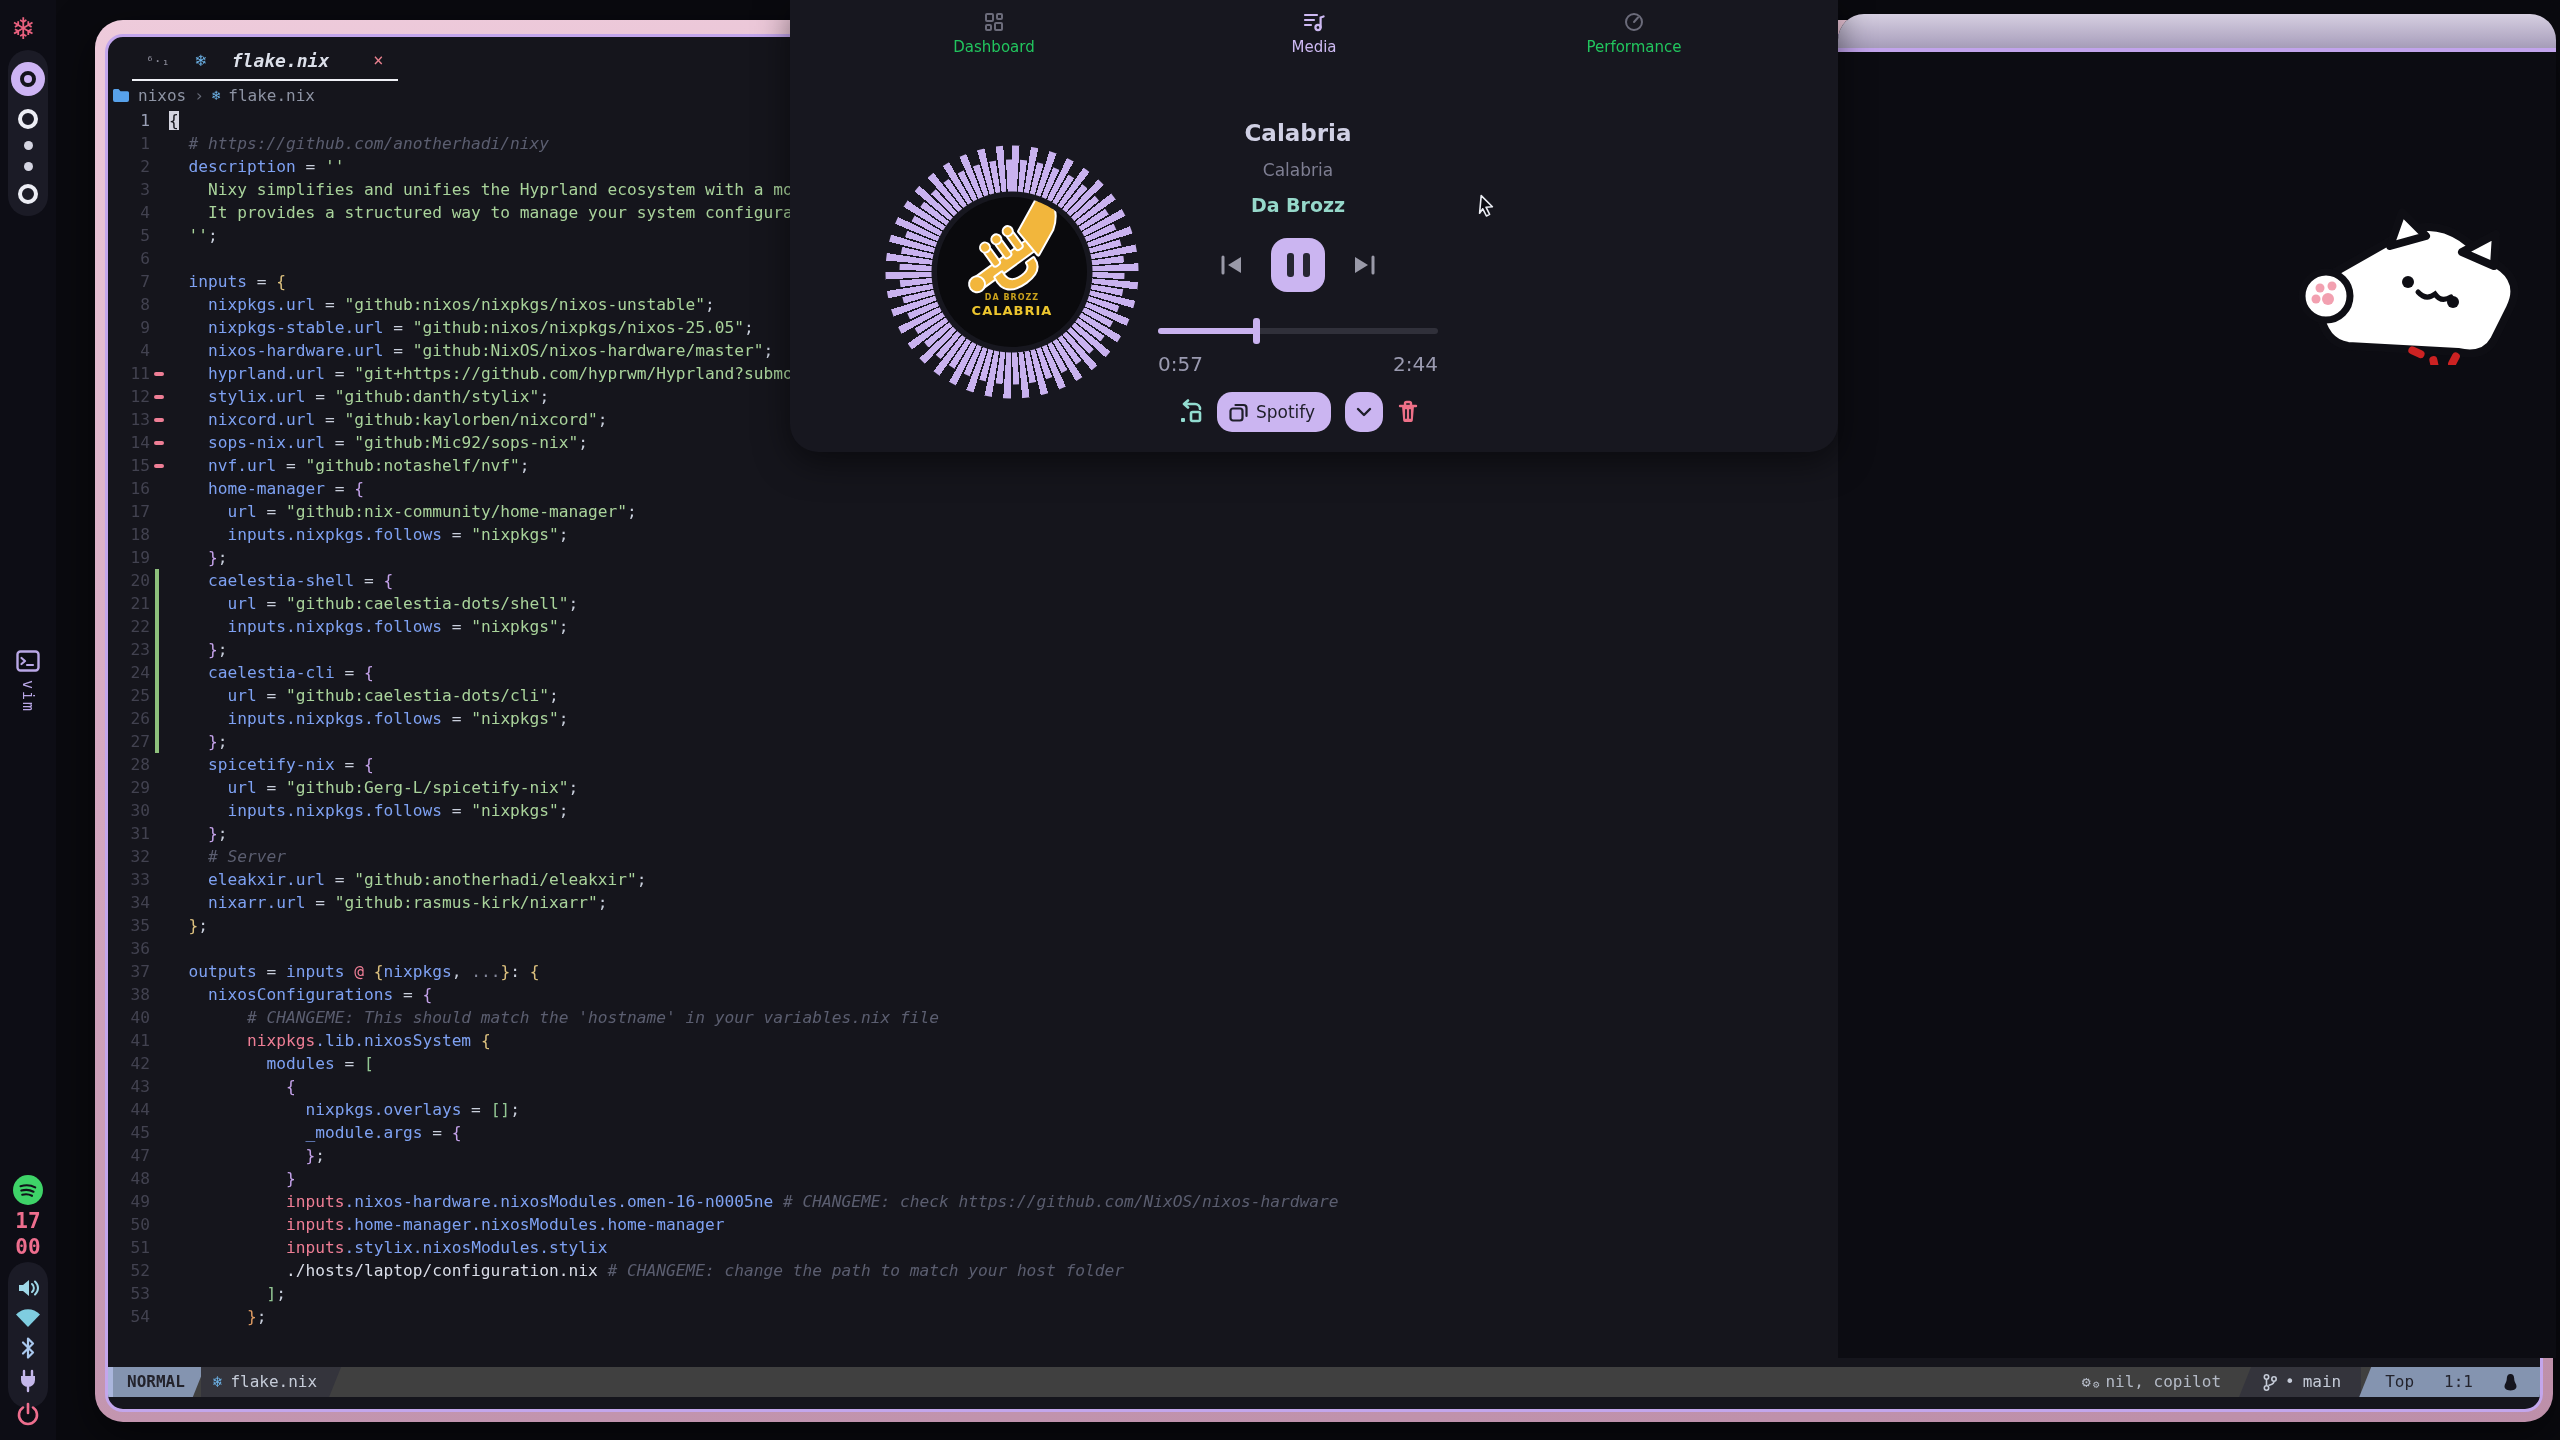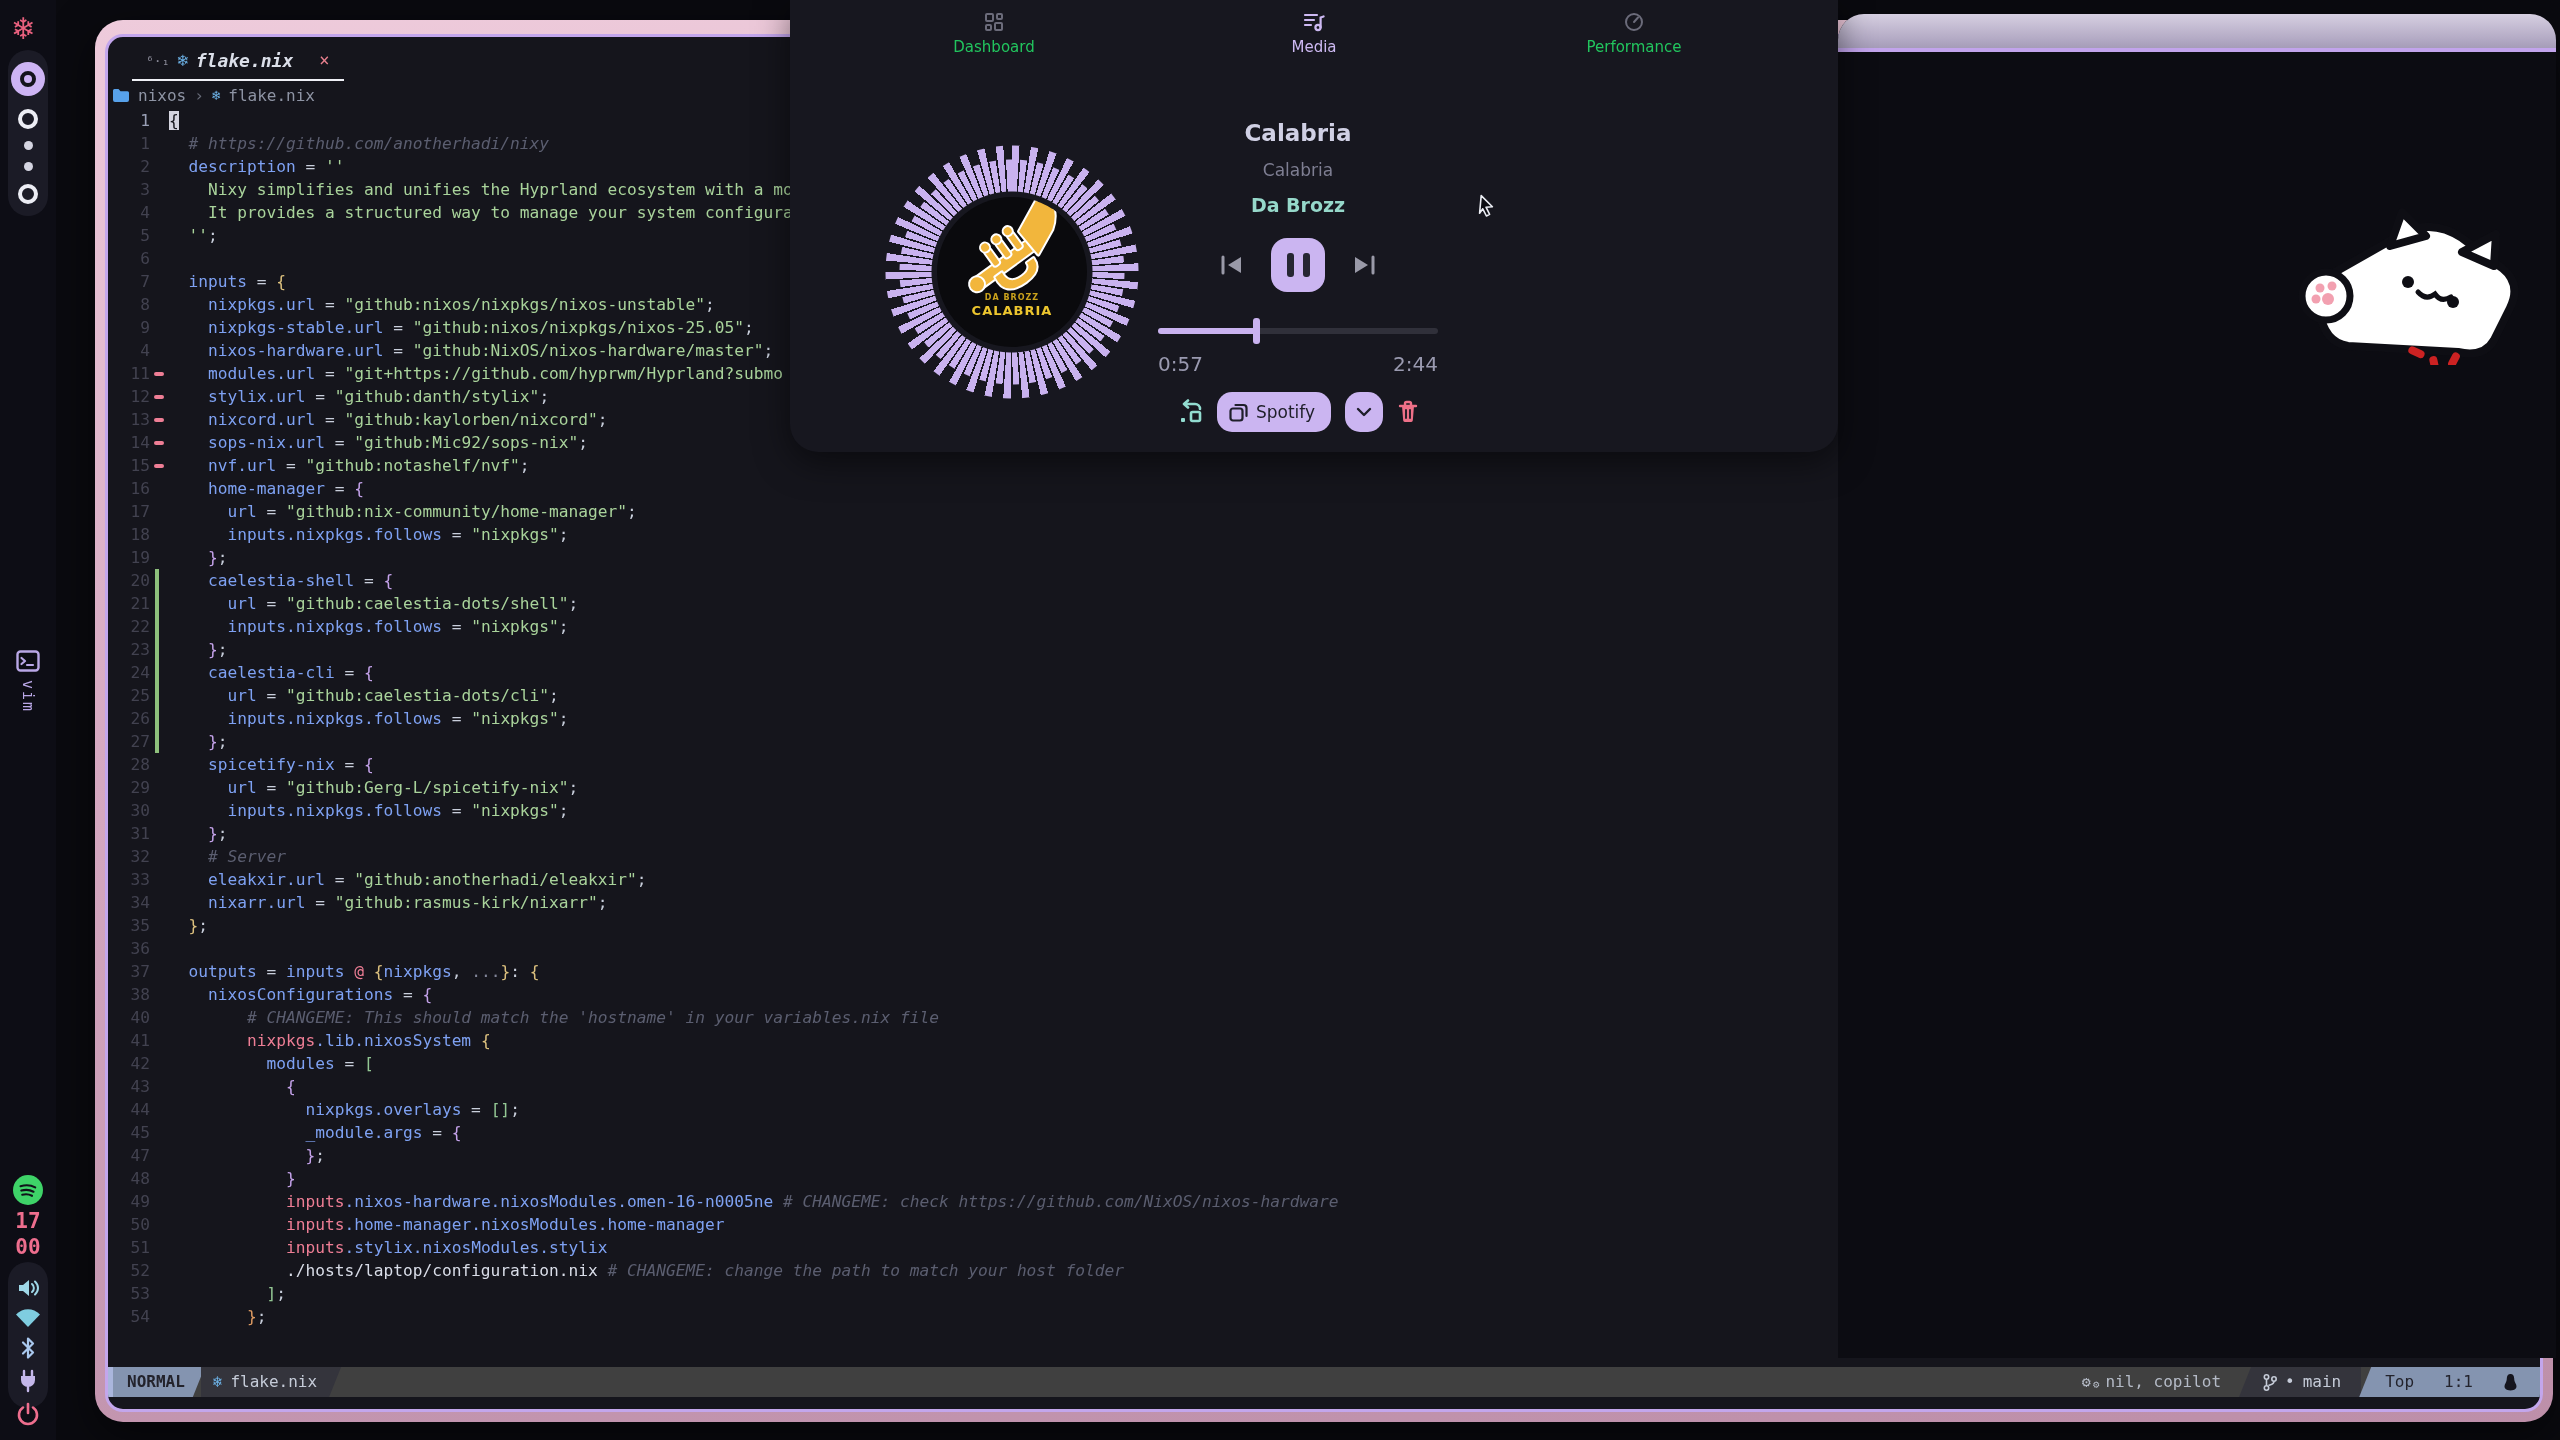--- a/index.html
+++ b/index.html
@@ -29,21 +29,21 @@
   #backwin .band{height:34px;border-radius:26px 26px 0 0;background:linear-gradient(180deg,#d6cfe1 0%,#b5acc6 70%,#a59cb8 100%);border-bottom:4px solid #c2a4ec;}
 
   
   #window{left:95px;top:20px;width:2458px;height:1402px;border-radius:28px;
     background:linear-gradient(175deg,#eecbdb 0%,#d6a9c2 45%,#bd8fa9 100%);
     box-shadow:0 14px 44px rgba(0,0,0,.55);box-sizing:border-box;padding:14px 10px 10px 10px;z-index:1;}
   #win-inner{width:100%;height:100%;border-radius:18px;border:3px solid #c3a6ec;background:#15151c;position:relative;overflow:hidden;box-sizing:border-box;}
 
   
   #tabbar{left:0;top:0;height:44px;width:100%;font-family:"DejaVu Sans Mono",monospace;}
-  #tab{left:24px;top:4px;height:38px;display:flex;align-items:center;gap:8px;padding:0 14px;border-bottom:2px solid #eff0f6;}
+  #tab{left:24px;top:4px;height:38px;display:flex;align-items:center;gap:26px;padding:0 14px;border-bottom:2px solid #eff0f6;}
   #tab .ind{color:#8a8a98;font-size:13px;}
   #tab .flake{color:#6db3e8;font-size:17px;}
   #tab .fname{color:#dbdfe9;font-size:18px;font-style:italic;font-weight:bold;}
   #tab .close{color:#e8808e;font-size:17px;margin-left:18px;}
   #breadcrumb{left:4px;top:46px;height:24px;display:flex;align-items:center;gap:8px;font-family:"DejaVu Sans Mono",monospace;font-size:16px;color:#8e94a4;}
   #breadcrumb .sep{color:#676b78;}
   #breadcrumb .flake{color:#6db3e8;font-size:14px;}
 
   
   #code-area{left:0;right:0;top:72px;bottom:42px;overflow:hidden;font-family:"DejaVu Sans Mono",monospace;font-size:16.2px;}
@@ -199,21 +199,21 @@
           <div class="line"><span class="num">1</span><span class="sign"></span><span class="code"><span class="t-c">  # https://github.com/anotherhadi/nixy</span></span></div>
           <div class="line"><span class="num">2</span><span class="sign"></span><span class="code"><span class="t-b">  description</span><span class="t-w"> = </span><span class="t-s">''</span></span></div>
           <div class="line"><span class="num">3</span><span class="sign"></span><span class="code"><span class="t-s">    Nixy simplifies and unifies the Hyprland ecosystem with a mo</span></span></div>
           <div class="line"><span class="num">4</span><span class="sign"></span><span class="code"><span class="t-s">    It provides a structured way to manage your system configura</span></span></div>
           <div class="line"><span class="num">5</span><span class="sign"></span><span class="code"><span class="t-s">  ''</span><span class="t-w">;</span></span></div>
           <div class="line"><span class="num">6</span><span class="sign"></span><span class="code"></span></div>
           <div class="line"><span class="num">7</span><span class="sign"></span><span class="code"><span class="t-b">  inputs</span><span class="t-w"> = </span><span class="t-y">{</span></span></div>
           <div class="line"><span class="num">8</span><span class="sign"></span><span class="code"><span class="t-b">    nixpkgs.url</span><span class="t-w"> = </span><span class="t-s">"github:nixos/nixpkgs/nixos-unstable"</span><span class="t-w">;</span></span></div>
           <div class="line"><span class="num">9</span><span class="sign"></span><span class="code"><span class="t-b">    nixpkgs-stable.url</span><span class="t-w"> = </span><span class="t-s">"github:nixos/nixpkgs/nixos-25.05"</span><span class="t-w">;</span></span></div>
           <div class="line"><span class="num">4</span><span class="sign"></span><span class="code"><span class="t-b">    nixos-hardware.url</span><span class="t-w"> = </span><span class="t-s">"github:NixOS/nixos-hardware/master"</span><span class="t-w">;</span></span></div>
-          <div class="line"><span class="num">11</span><span class="sign sign-m"></span><span class="code"><span class="t-b">    modules.url</span><span class="t-w"> = </span><span class="t-s">"git+https://github.com/hyprwm/Hyprland?submo</span></span></div>
+          <div class="line"><span class="num">11</span><span class="sign sign-m"></span><span class="code"><span class="t-b">    hyprland.url</span><span class="t-w"> = </span><span class="t-s">"git+https://github.com/hyprwm/Hyprland?submo</span></span></div>
           <div class="line"><span class="num">12</span><span class="sign sign-m"></span><span class="code"><span class="t-b">    stylix.url</span><span class="t-w"> = </span><span class="t-s">"github:danth/stylix"</span><span class="t-w">;</span></span></div>
           <div class="line"><span class="num">13</span><span class="sign sign-m"></span><span class="code"><span class="t-b">    nixcord.url</span><span class="t-w"> = </span><span class="t-s">"github:kaylorben/nixcord"</span><span class="t-w">;</span></span></div>
           <div class="line"><span class="num">14</span><span class="sign sign-m"></span><span class="code"><span class="t-b">    sops-nix.url</span><span class="t-w"> = </span><span class="t-s">"github:Mic92/sops-nix"</span><span class="t-w">;</span></span></div>
           <div class="line"><span class="num">15</span><span class="sign sign-m"></span><span class="code"><span class="t-b">    nvf.url</span><span class="t-w"> = </span><span class="t-s">"github:notashelf/nvf"</span><span class="t-w">;</span></span></div>
           <div class="line"><span class="num">16</span><span class="sign"></span><span class="code"><span class="t-b">    home-manager</span><span class="t-w"> = </span><span class="t-p">{</span></span></div>
           <div class="line"><span class="num">17</span><span class="sign"></span><span class="code"><span class="t-b">      url</span><span class="t-w"> = </span><span class="t-s">"github:nix-community/home-manager"</span><span class="t-w">;</span></span></div>
           <div class="line"><span class="num">18</span><span class="sign"></span><span class="code"><span class="t-b">      inputs.nixpkgs.follows</span><span class="t-w"> = </span><span class="t-s">"nixpkgs"</span><span class="t-w">;</span></span></div>
           <div class="line"><span class="num">19</span><span class="sign"></span><span class="code"><span class="t-p">    }</span><span class="t-w">;</span></span></div>
           <div class="line"><span class="num">20</span><span class="sign sign-a"></span><span class="code"><span class="t-b">    caelestia-shell</span><span class="t-w"> = </span><span class="t-p">{</span></span></div>
           <div class="line"><span class="num">21</span><span class="sign sign-a"></span><span class="code"><span class="t-b">      url</span><span class="t-w"> = </span><span class="t-s">"github:caelestia-dots/shell"</span><span class="t-w">;</span></span></div>

